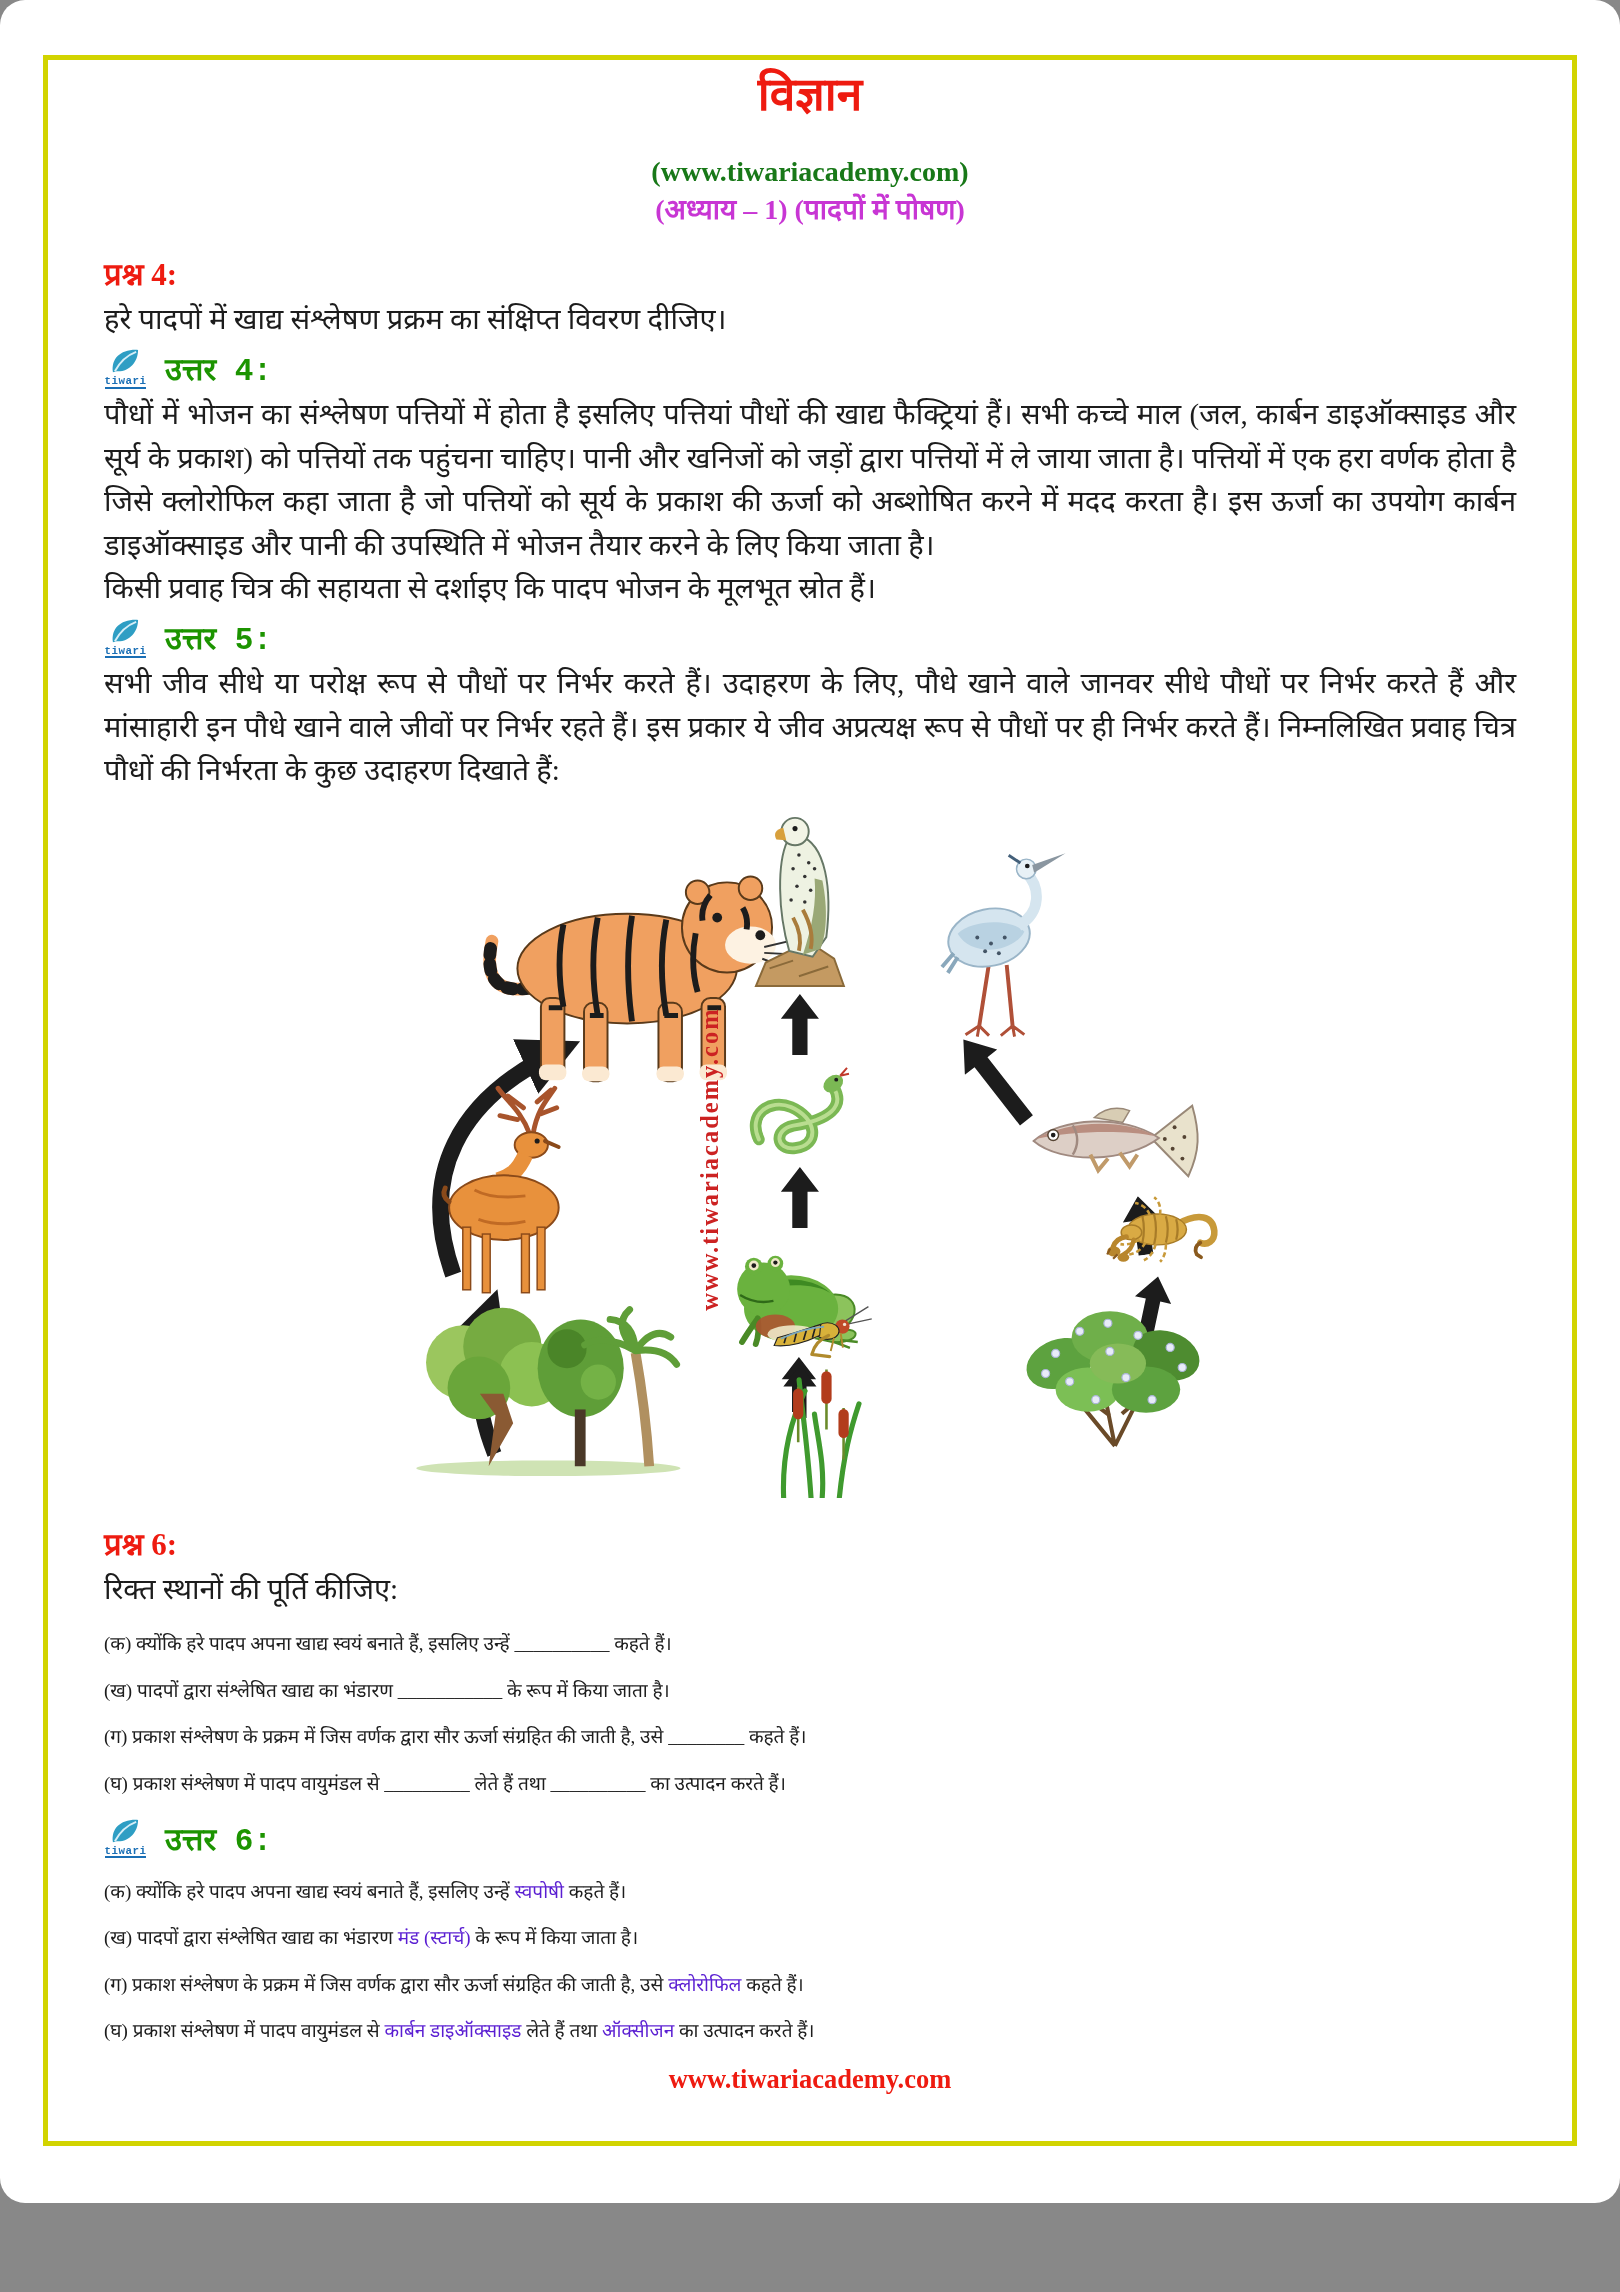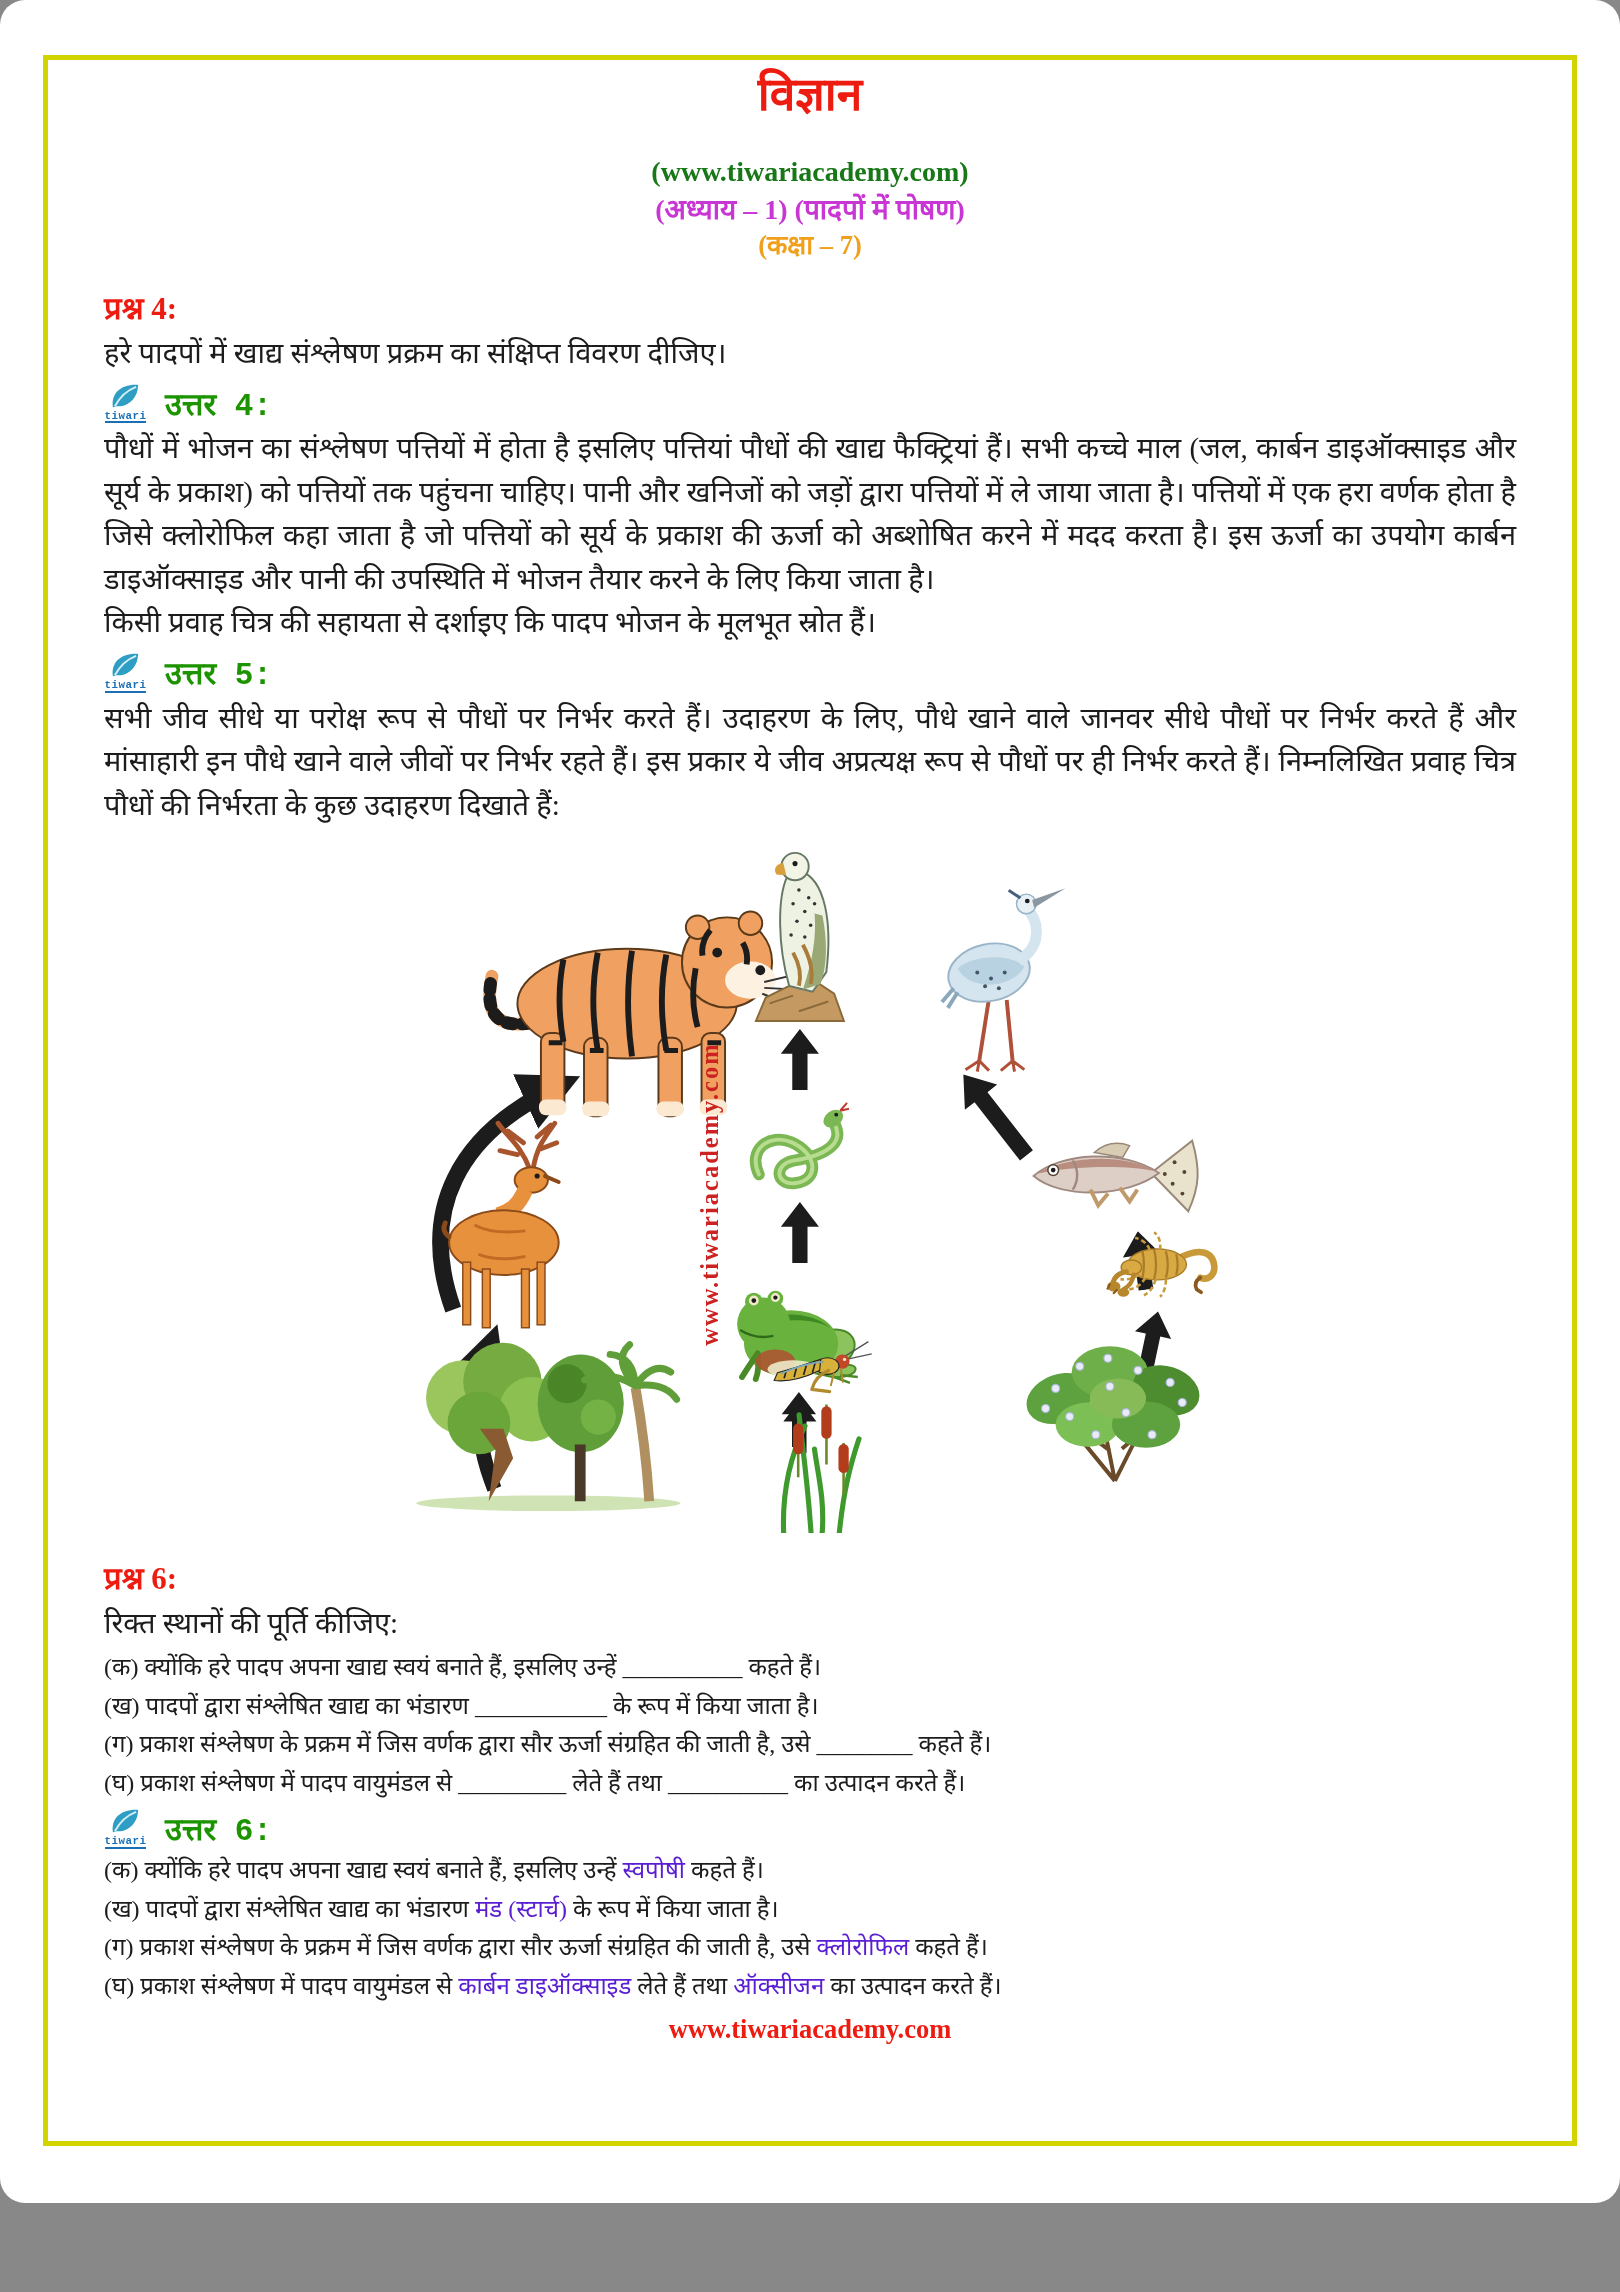--- a/index.html
+++ b/index.html
@@ -13,41 +13,40 @@
   .doc-title{font-size:46px;font-weight:bold;color:var(--c-red,#ee1b10);line-height:1.15;margin-top:2px;}
   .site-line{font-size:28px;font-weight:bold;color:var(--c-dkgreen,#187818);line-height:1.35;margin-top:31px;}
   .chapter-line{font-size:28px;font-weight:bold;color:var(--c-magenta,#c836d4);line-height:1.35;}
   .class-line{font-size:26.5px;font-weight:bold;color:var(--c-orange,#f0a01c);line-height:1.3;}
   .q-head{font-size:31px;font-weight:bold;color:var(--c-red,#ee1b10);margin:23.5px 0 3.9px 0;}
   .q-text{font-size:29px;line-height:1.5;}
   .a-head{font-size:31px;font-weight:bold;color:var(--c-green,#1c9400);margin:5.9px 0 3.9px 0;display:flex;align-items:center;gap:18px;font-family:Liberation Mono, monospace;}
   .logo{display:inline-flex;flex-direction:column;align-items:center;width:43px;line-height:1;}
   .logo .t{font-size:10.8px;color:#1a6fb5;font-weight:bold;letter-spacing:0.5px;border-bottom:2px solid #1a6fb5;}
   .para{font-size:29px;line-height:1.5;text-align:justify;}
-  .blank-item{font-size:24px;line-height:1.45;margin:4px 0;}
+  .blank-item{font-size:19px;line-height:1.45;margin:19px 0;}
   .hl{color:var(--c-purple,#5a1ed2);}
   .diagram{position:relative;width:882px;height:686px;margin:19.6px auto 5.9px auto;transform:translateX(27.4px);}
   .diagram svg{position:absolute;}
   .wm{position:absolute;left:147px;top:333px;width:333px;text-align:center;
       transform:rotate(-90deg);transform-origin:center;font-size:24.5px;font-weight:bold;
       letter-spacing:2px;color:var(--c-wm,#cc2222);font-family:"Liberation Serif",serif;}
   .footer-site{font-size:26.5px;font-weight:bold;color:var(--c-red,#ee1b10);margin-top:9.8px;}
 </style>
 </head>
 <body>
 
 <div class="page">
   <div class="frame"></div>
   <div class="content">
 
     <div class="center">
       <div class="doc-title">विज्ञान</div>
       <div class="site-line">(www.tiwariacademy.com)</div>
       <div class="chapter-line">(अध्याय – 1) (पादपों में पोषण)</div>
-      <div class="class-line">(कक्षा – 7)</div>
     </div>
 
     <div class="q-head">प्रश्न 4:</div>
     <div class="q-text">हरे पादपों में खाद्य संश्लेषण प्रक्रम का संक्षिप्त विवरण दीजिए।</div>
     <div class="a-head">
       <span class="logo">
         <svg width="33" height="29" viewBox="0 0 34 30">
           <path d="M4,26 C2,12 12,2 30,3 C30,16 20,26 8,25 Z" fill="#2e9ec4"></path>
           <path d="M6,25 C12,14 20,8 28,5" stroke="#d5eef7" stroke-width="2" fill="none"></path>
         </svg>

